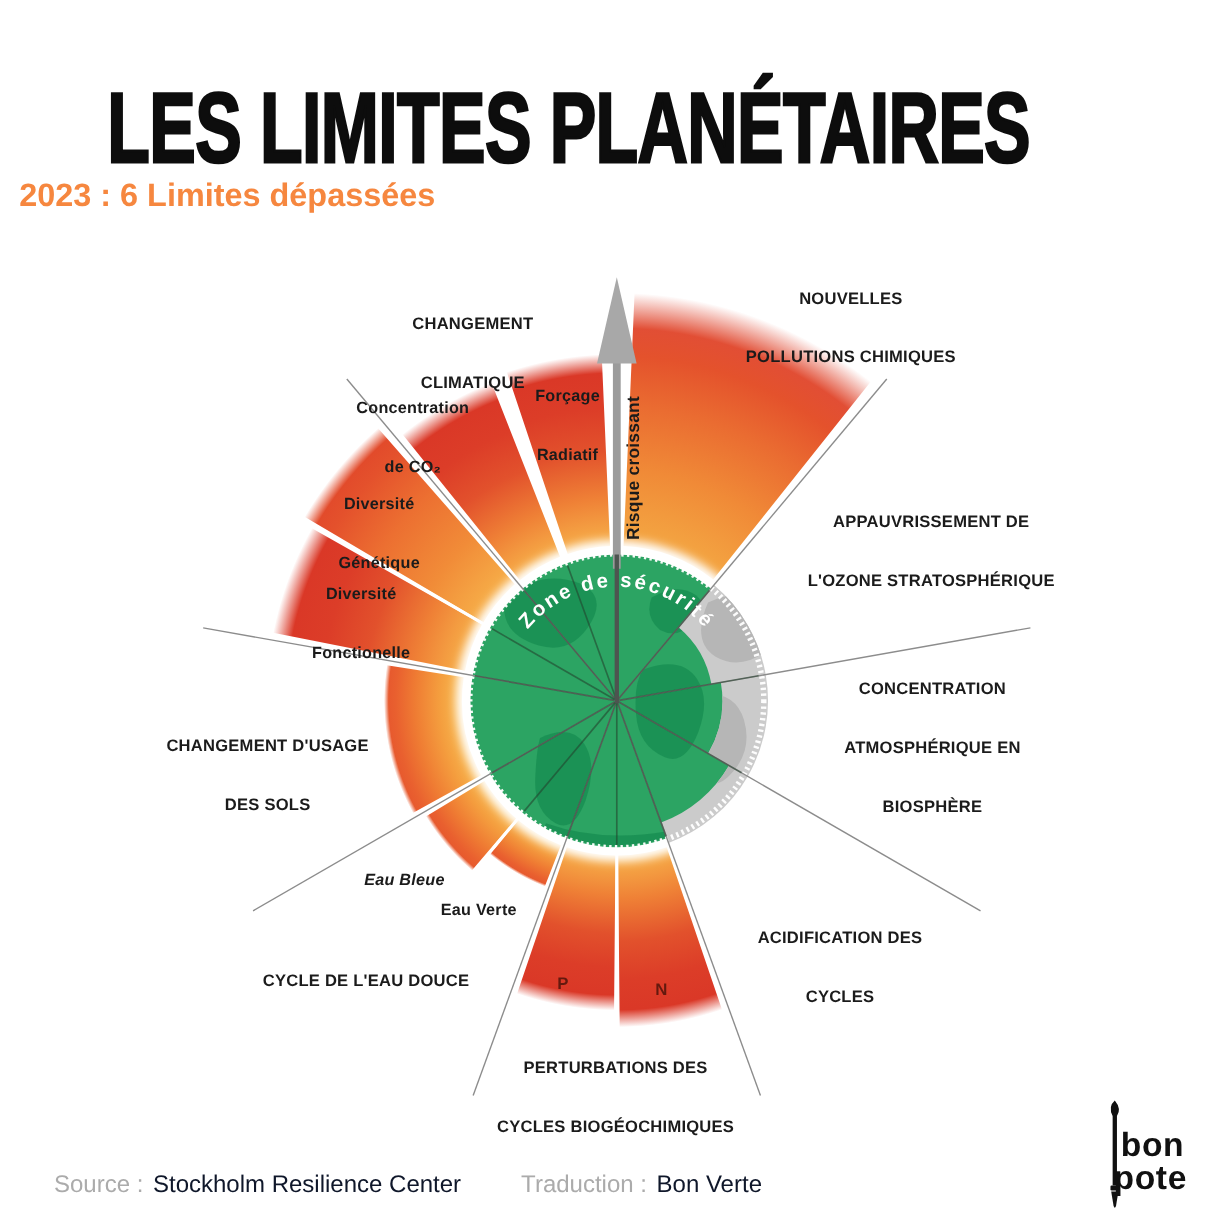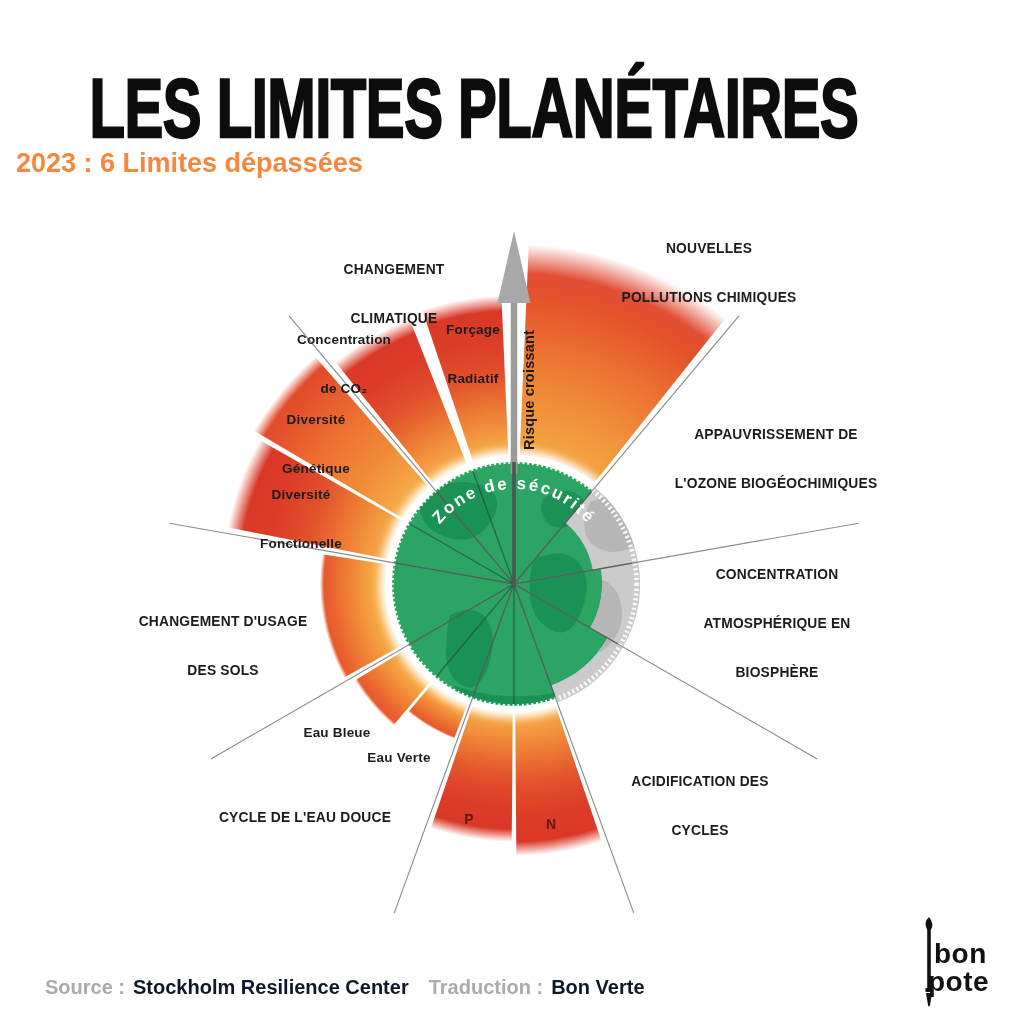--- a/index.html
+++ b/index.html
@@ -20,29 +20,29 @@
   .lbl-climate{left:394px;top:279px;width:180px;}
   .lbl-co2{left:344px;top:349px;width:150px;}
   .lbl-forcage{left:473px;top:339px;width:110px;}
   .lbl-novel{left:709px;top:258px;width:250px;}
   .lbl-biosphere{left:196px;top:381px;width:190px;}
   .lbl-genetique{left:316px;top:429px;width:130px;}
   .lbl-fonctionelle{left:301px;top:504px;width:140px;}
   .lbl-ozone{left:776px;top:444px;width:260px;}
   .lbl-aerosols{left:777px;top:608px;width:220px;}
   .lbl-sols{left:223px;top:631px;width:220px;}
-  .lbl-eaubleue{left:337px;top:733px;width:110px;}
+  .lbl-eaubleue{left:337px;top:733px;width:110px;font-style:italic;}
   .lbl-eauverte{left:399px;top:758px;width:110px;}
   .lbl-eaudouce{left:305px;top:818px;width:230px;}
   .lbl-acidification{left:700px;top:791px;width:200px;}
   .lbl-biogeo{left:513px;top:899px;width:270px;}
   .lbl-risque{left:529px;top:390px;width:auto;white-space:nowrap;font-size:14.5px;
               transform:translate(-50%,-50%) rotate(-90deg);}
-  .footer{position:absolute;left:45px;top:976px;display:flex;gap:20px;align-items:baseline;
-          font-size:20px;font-weight:bold;}
+  .footer{position:absolute;left:45px;top:976px;display:flex;gap:50px;align-items:baseline;
+          font-size:20px;font-weight:normal;}
   .footer .muted{color:#ABABAB;}
   .footer .strong{color:#0f172a;}
   .footer .pair{display:flex;gap:8px;}
 </style>
 </head>
 <body>
 
 <div class="stage">
 
   <svg class="chart" viewBox="0 0 1024 1024">
@@ -235,37 +235,41 @@
   <div class="lbl sub lbl-genetique">
     <span>Diversité</span>
       <span>Génétique</span>
   </div>
   <div class="lbl sub lbl-fonctionelle">
     <span>Diversité</span>
       <span>Fonctionelle</span>
   </div>
   <div class="lbl caps lbl-ozone">
     <span>APPAUVRISSEMENT DE</span>
-      <span>L'OZONE BIOGÉOCHIMIQUES</span>
+      <span>L'OZONE STRATOSPHÉRIQUE</span>
   </div>
   <div class="lbl caps lbl-aerosols">
     <span>CONCENTRATION</span>
       <span>ATMOSPHÉRIQUE EN</span>
       <span>BIOSPHÈRE</span>
   </div>
   <div class="lbl caps lbl-sols">
     <span>CHANGEMENT D'USAGE</span>
       <span>DES SOLS</span>
   </div>
   <div class="lbl sub lbl-eaubleue">Eau Bleue</div>
   <div class="lbl sub lbl-eauverte">Eau Verte</div>
   <div class="lbl caps lbl-eaudouce">CYCLE DE L'EAU DOUCE</div>
   <div class="lbl caps lbl-acidification">
     <span>ACIDIFICATION DES</span>
       <span>CYCLES</span>
+  </div>
+  <div class="lbl caps lbl-biogeo">
+    <span>PERTURBATIONS DES</span>
+      <span>CYCLES BIOGÉOCHIMIQUES</span>
   </div>
   <div class="lbl lbl-risque">Risque croissant</div>
 
   <div class="footer">
     <div class="pair">
       <span class="muted">Source :</span>
       <span class="strong">Stockholm Resilience Center</span>
     </div>
     <div class="pair">
       <span class="muted">Traduction :</span>

